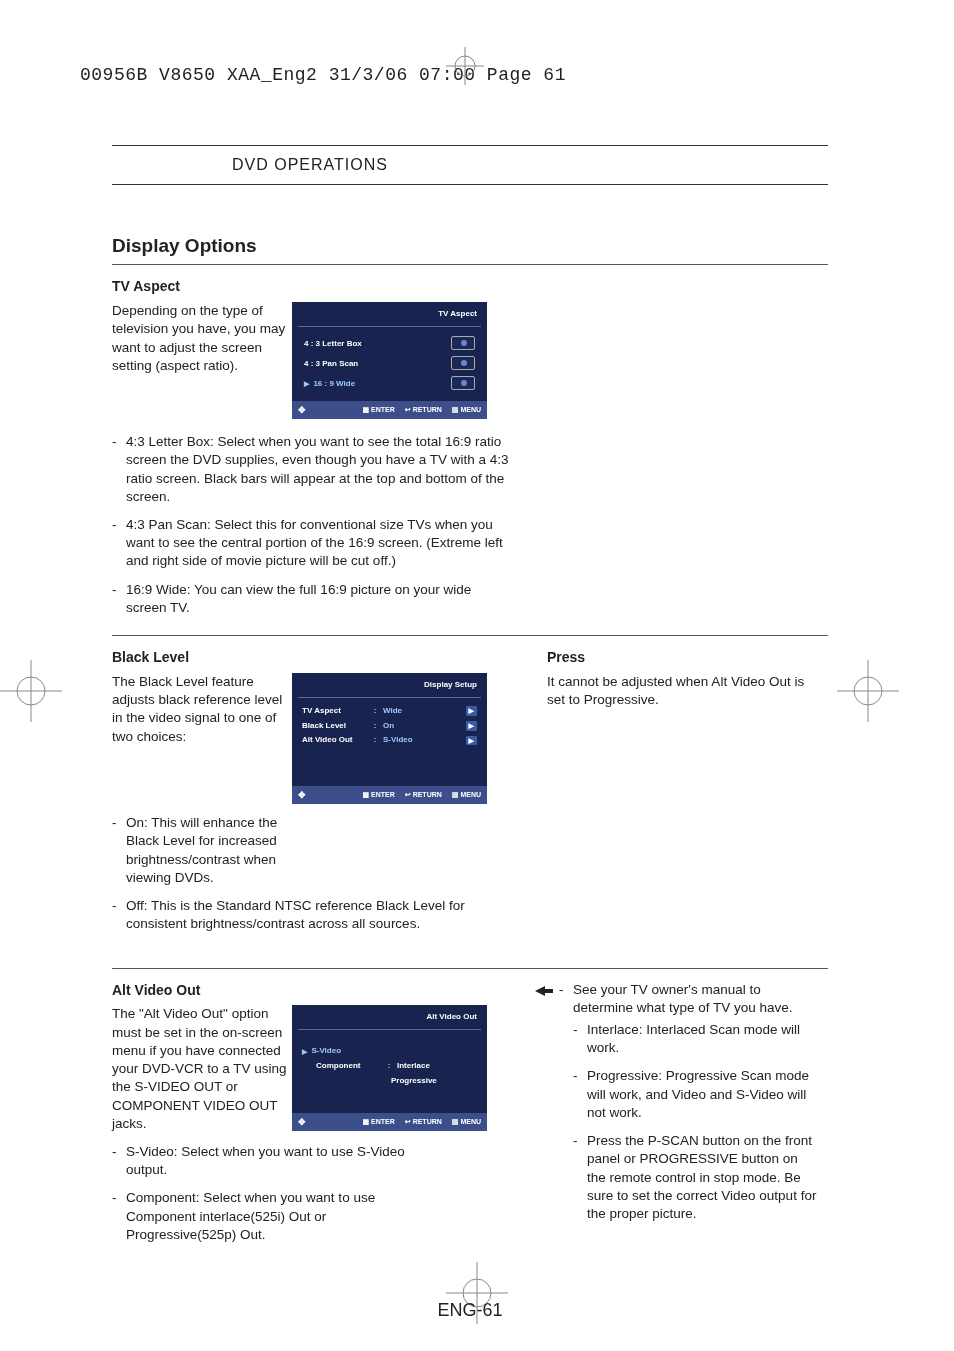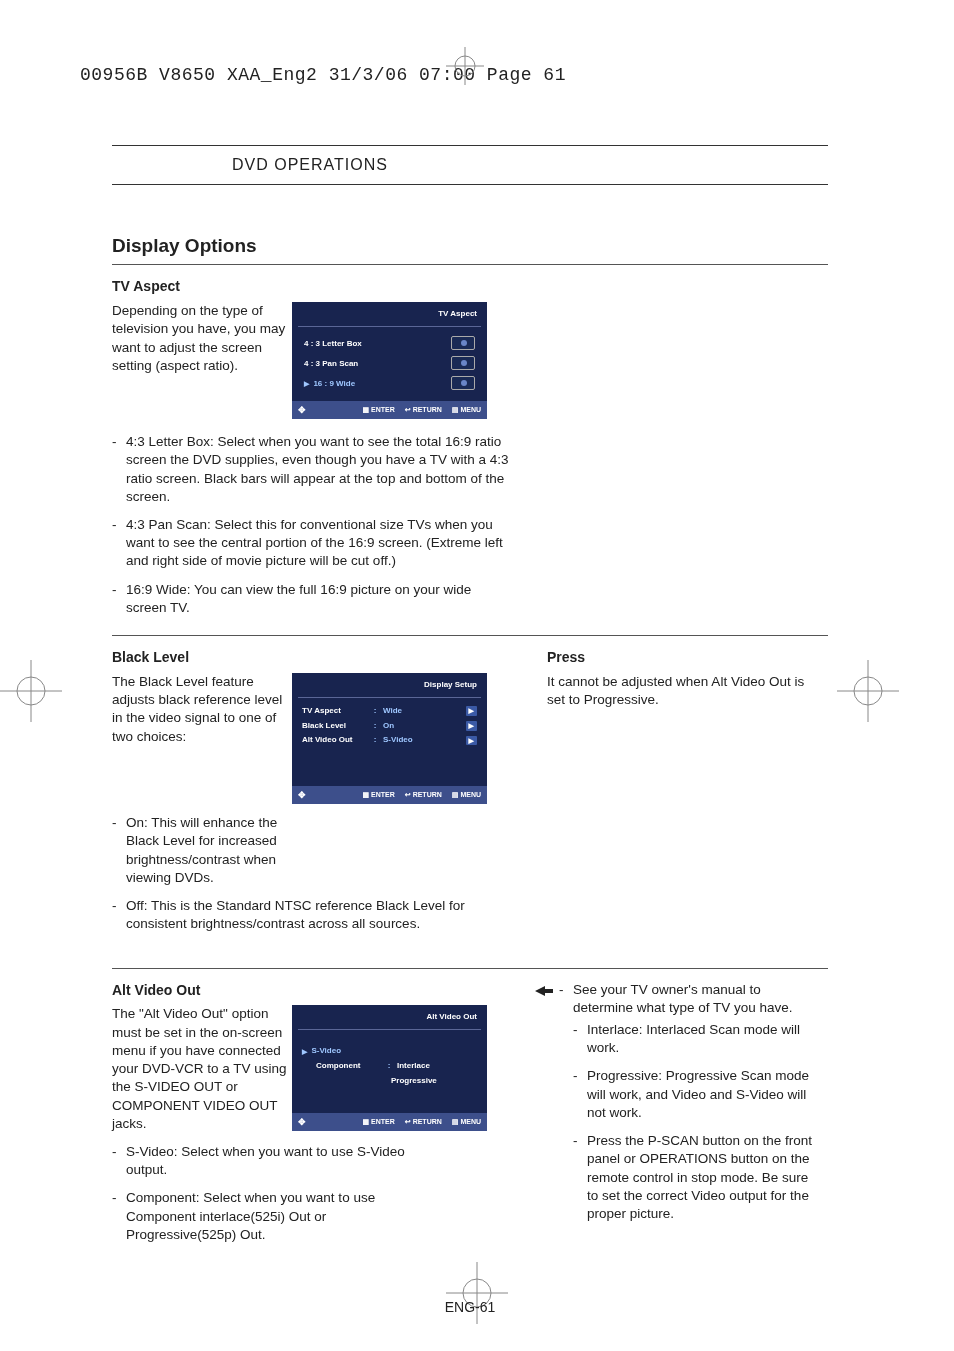--- a/index.html
+++ b/index.html
@@ -97,21 +97,21 @@
     margin: 8px -6px 0 -6px;
     padding: 3px 6px;
     display: flex; gap: 10px; align-items: center;
     font-size: 7px; color: #fff;
   }
   .footer-bar .icn { font-size: 9px; }
   .right-note { width: 270px; font-size: 13.5px; }
   .video-row { display:flex; gap:28px; }
   .video-right { width: 285px; font-size: 13.5px; }
   .arrow-icon { display:inline-block; vertical-align: top; margin-right: 6px; margin-top: 3px; }
-  .page-num { text-align:center; font-size:14px; margin-top: 44px; }
+  .page-num { text-align:center; font-size:18px; margin-top: 44px; }
   .big-cross { position:absolute; }
   .bottom-cross { position:absolute; bottom:22px; left:50%; transform:translateX(-50%); }
 </style>
 </head>
 <body>
 
 <div class="header-line">00956B V8650 XAA_Eng2  31/3/06  07:00  Page 61</div>
 <div class="header-cross">
   <svg width="38" height="38">
       <line x1="19" y1="0" x2="19" y2="38" stroke="#888"></line>
@@ -278,21 +278,21 @@
               <polygon points="0,6 10,1 10,4 18,4 18,8 10,8 10,11" fill="#222"></polygon>
             </svg>
         </span>
         <div style="flex:1;">
           <ul class="dash" style="margin-top:0;">
             <li>See your TV owner's manual to determine what type of TV you have.</li>
           </ul>
           <ul class="dash" style="margin-top:-6px; margin-left:14px;">
             <li>Interlace: Interlaced Scan mode will work.</li>
             <li>Progressive: Progressive Scan mode will work, and Video and S-Video will not work.</li>
-            <li>Press the P-SCAN button on the front panel or OPERATIONS button on the remote control in stop mode. Be sure to set the correct Video output for the proper picture.</li>
+            <li>Press the P-SCAN button on the front panel or PROGRESSIVE button on the remote control in stop mode. Be sure to set the correct Video output for the proper picture.</li>
           </ul>
         </div>
       </div>
     </div>
   </div>
 
   <div class="page-num">ENG-61</div>
 
 </div>
 

